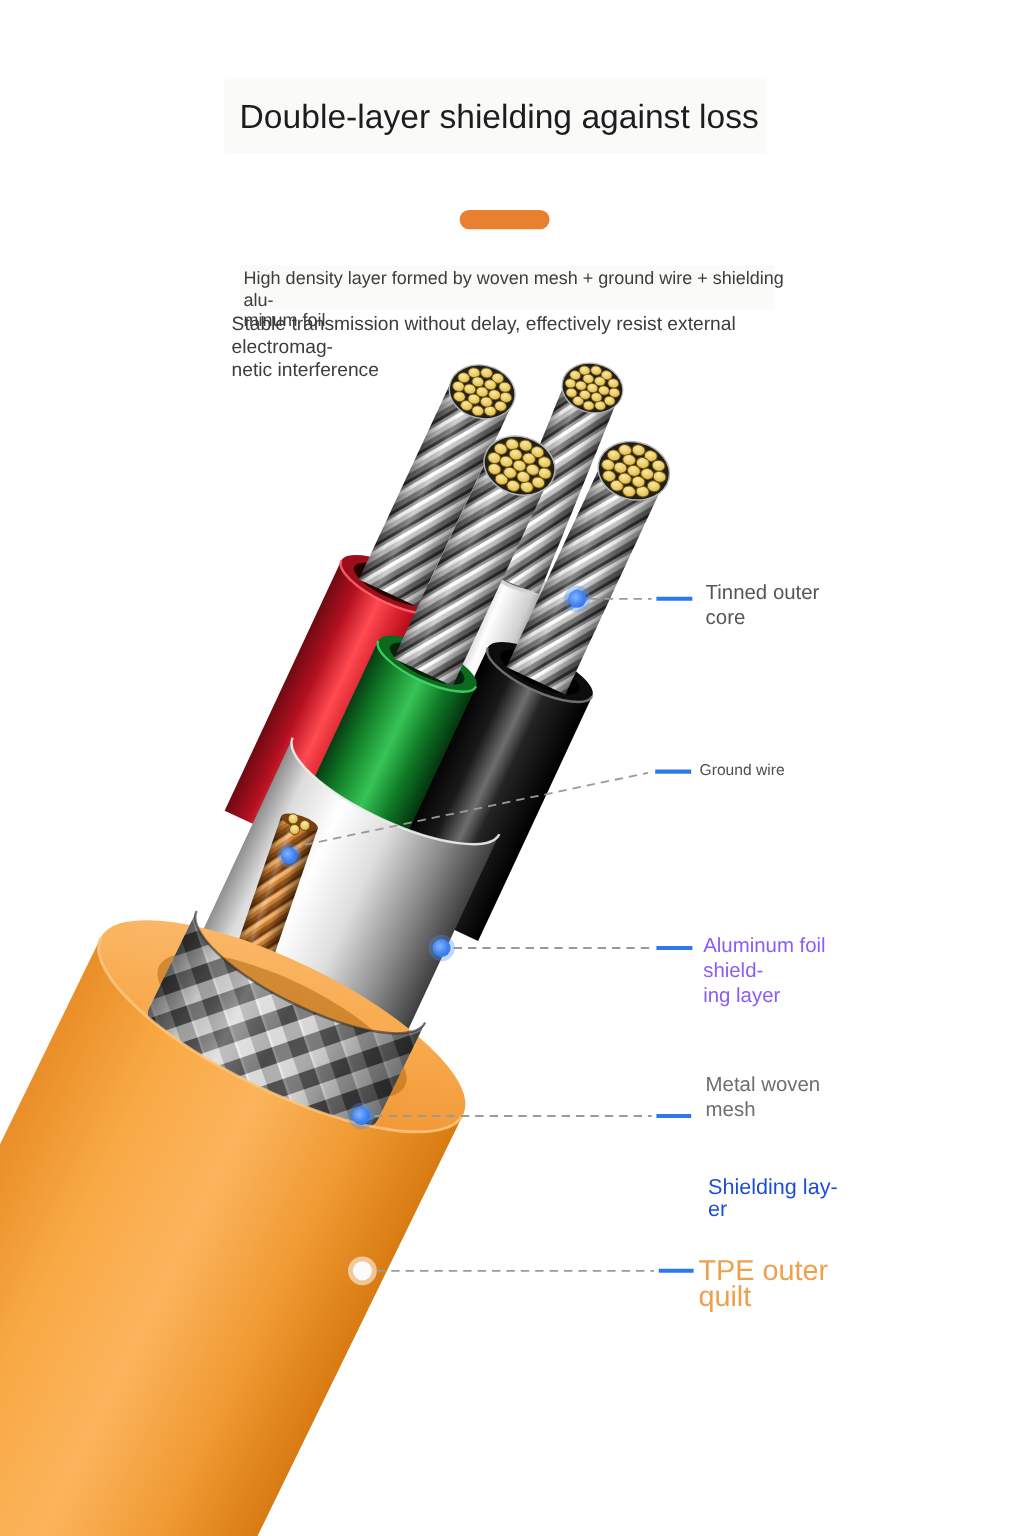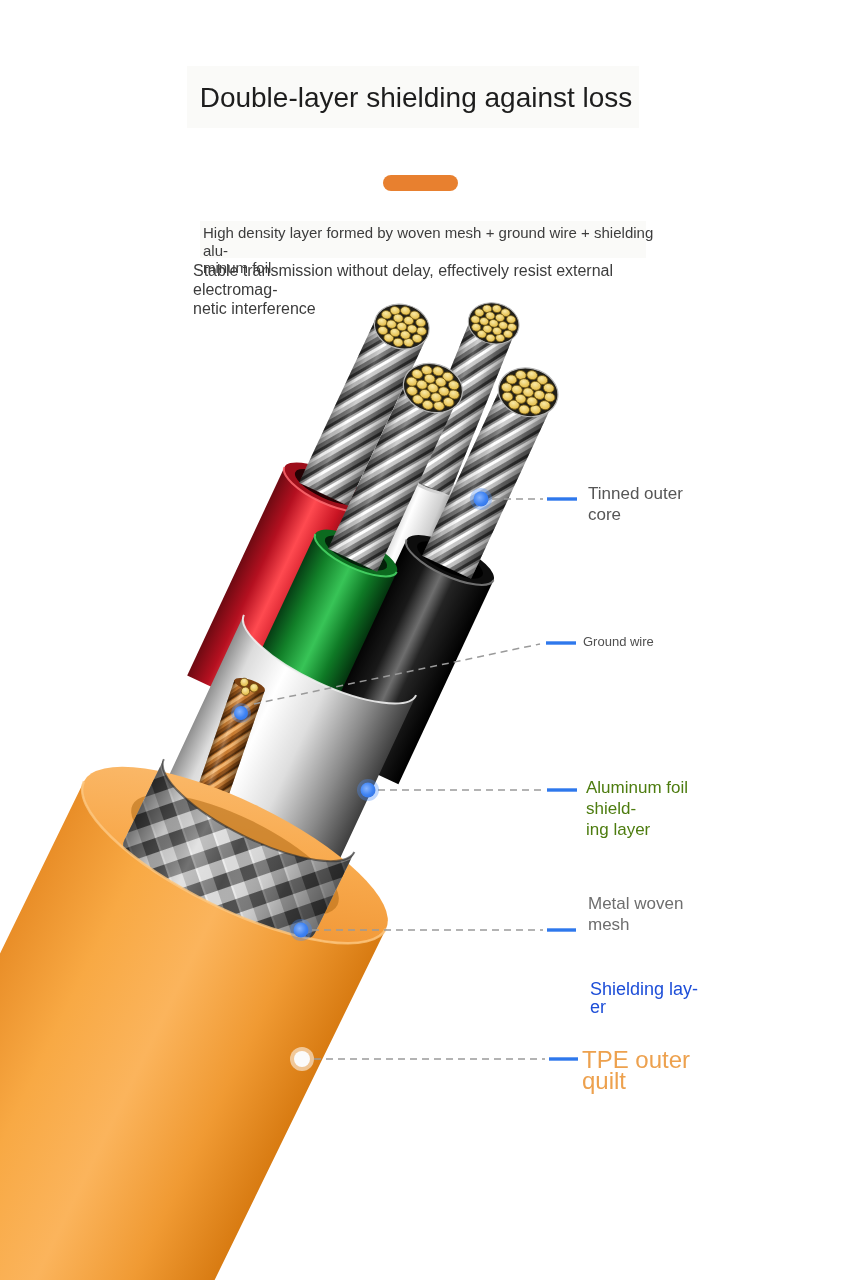--- a/index.html
+++ b/index.html
@@ -24,21 +24,21 @@
     position:absolute;left:193px;top:261px;width:470px;
     font-size:16px;line-height:19px;color:#3c3c3c;white-space:pre-line;
   }
   .cable-svg{position:absolute;left:0;top:0;}
   .callout-label{
     position:absolute;color:#565656;font-size:17px;line-height:21px;
     white-space:pre-line;
   }
   .lbl-c1{left:588px;top:483px;}
   .lbl-c2{left:583px;top:634px;font-size:13px;line-height:16px;color:#4f4f4f;}
-  .lbl-c3{left:586px;top:777px;color:#4d7c0f;}
+  .lbl-c3{left:586px;top:777px;color:#8b5cf6;}
   .lbl-c4{left:588px;top:893px;color:#6e6e6e;}
   .lbl-c4-sub{left:590px;top:944px;font-size:18px;line-height:18px;color:#1d4ed8;margin-top:36px;}
   .lbl-c5{left:582px;top:1049px;font-size:24px;color:#eda14e;}
 </style>
 </head>
 <body>
 
 <div class="stage">
 
   <div class="band band-title"></div>

